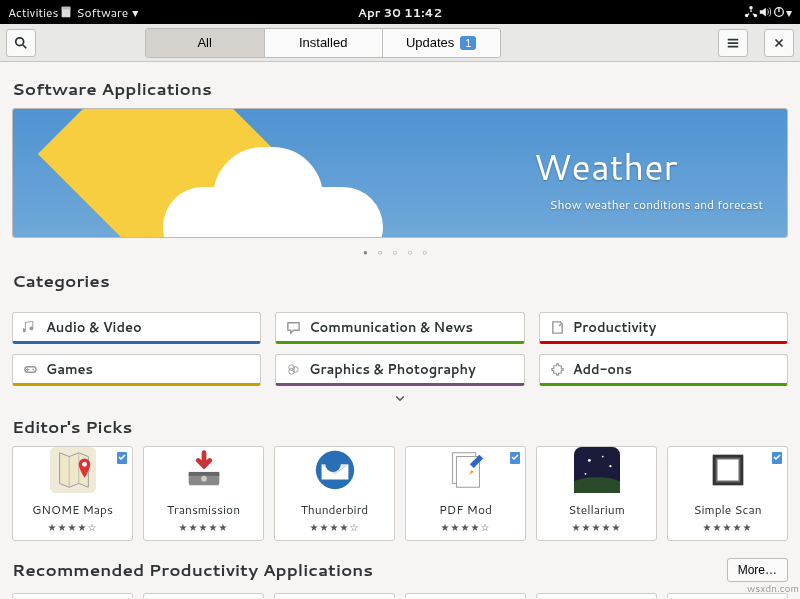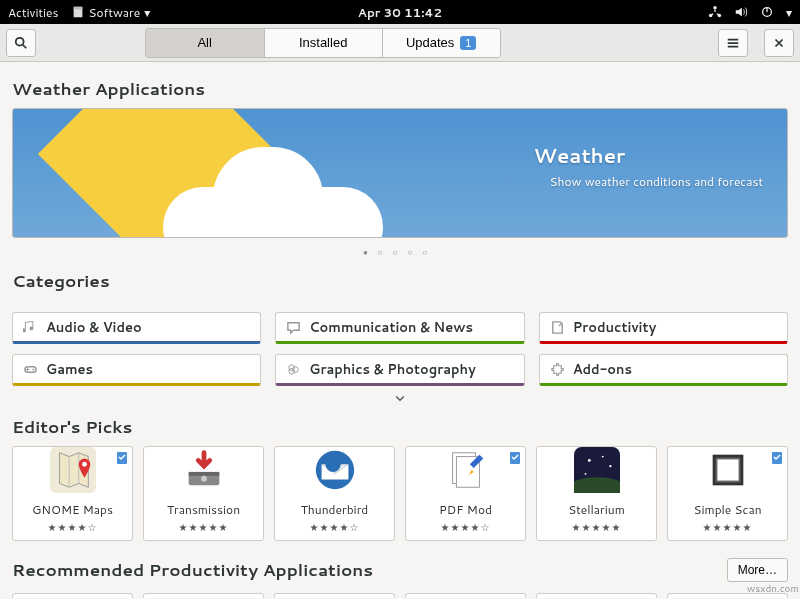--- a/index.html
+++ b/index.html
@@ -1,20 +1,20 @@
 <!DOCTYPE html>
 <html><head>
 <meta charset="utf-8">
 <style>
 * { box-sizing: border-box; margin: 0; padding: 0; }
 body { font-family: Cantarell, "Segoe UI", sans-serif; font-size: 13px; background: #f6f5f4; width: 800px; height: 599px; overflow: hidden; color: #2e3436; }
 
 
 .topbar { background: #000; color: #eee; height: 24px; display: flex; align-items: center; padding: 0 8px; font-size: 12px; justify-content: space-between; }
-.topbar .left, .topbar .center, .topbar .right { display: flex; align-items: center; gap: 12px; }
+.topbar .left, .topbar .center, .topbar .right { display: flex; align-items: center; gap: 0; }
 .topbar .app { display: inline-flex; align-items: center; gap: 4px; }
 .topbar .right span { display: inline-flex; }
 .topbar .center { position:absolute; left:50%; transform:translateX(-50%); font-weight:bold; }
 
 
 .headerbar { background: #e8e8e7; height: 38px; border-bottom: 1px solid #c9c6c2; display: flex; align-items: center; padding: 0 6px; position:relative; }
 .iconbtn { width: 30px; height: 28px; background:#fafafa; border:1px solid #bfbdb9; border-radius:3px; display:inline-flex; align-items:center; justify-content:center; cursor:pointer; }
 .iconbtn svg { width:14px; height:14px; fill:#2e3436; }
 .viewswitch { margin:2px auto; display:flex; border:1px solid #bfbdb9; border-radius:3px; overflow:hidden; }
 .viewswitch button { height:28px; min-width:118px; border:none; background:#fafafa; font-size:13px; border-left:1px solid #bfbdb9; display:inline-flex; align-items:center; justify-content:center; gap:6px; cursor:pointer; }
@@ -27,21 +27,21 @@
 .content { padding: 8px 12px; height: 536px; overflow:hidden; }
 h2.section { font-size:17px; font-weight:bold; margin:6px 0 8px; }
 
 .banner { height:130px; background:linear-gradient(#4f93d2,#6fa8d8); border:1px solid #bdbab6; border-radius:3px; position:relative; overflow:hidden; }
 .banner .sun { position:absolute; width:170px; height:170px; background:#f7ce3f; top:-40px; left:60px; transform:rotate(45deg); }
 .banner .sun::after { content:""; position:absolute; inset:20px; background:#f7ce3f; }
 .banner .cloud { position:absolute; background:#fff; border-radius:50px; }
 .banner .c1 { width:220px; height:80px; bottom:-30px; left:150px; }
 .banner .c2 { width:110px; height:110px; bottom:-20px; left:200px; }
 .banner .text { position:absolute; right:24px; top:32px; text-align:left; color:#fff; }
-.banner .text h1 { font-size:20px; font-weight:bold; text-shadow:0 1px 2px rgba(0,0,0,.3); }
+.banner .text h1 { font-size:36px; font-weight:normal; text-shadow:0 1px 2px rgba(0,0,0,.3); }
 .banner .text p { font-size:12px; margin-top:4px; text-shadow:0 1px 2px rgba(0,0,0,.3);margin-left:16px; }
 
 .dots { text-align:center; padding:8px 0 4px; color:#888; letter-spacing:10px; font-size:8px; }
 
 .catgrid { display:grid; grid-template-columns:repeat(3,1fr); gap:10px 14px; margin-top:20px; }
 .catbtn { height:32px; background:#fff; border:1px solid #cfcbc6; border-radius:3px; display:flex; align-items:center; padding:0 10px; font-size:13px; font-weight:bold; border-bottom-width:3px; cursor:pointer; gap:8px; }
 .catbtn svg { width:15px; height:15px; opacity:.6; flex:none; }
 .c-blue{border-bottom-color:#3465a4}.c-green{border-bottom-color:#4e9a06}.c-red{border-bottom-color:#cc0000}.c-yellow{border-bottom-color:#c4a000}.c-purple{border-bottom-color:#75507b}.c-dgreen{border-bottom-color:#4e9a06}
 
 .expand { text-align:center; margin:4px 0; }
@@ -126,21 +126,21 @@
     <div class="iconbtn" style="margin-left:10px">
       <svg viewBox="0 0 16 16">
           <path d="M4 4l8 8M12 4l-8 8" stroke="#2e3436" stroke-width="2"></path>
         </svg>
     </div>
   </div>
 </div>
 
 <div class="content">
 
-  <h2 class="section">Weather Applications</h2>
+  <h2 class="section">Software Applications</h2>
   <div class="banner">
     <div class="sun"></div>
     <div class="cloud c1"></div>
     <div class="cloud c2"></div>
     <div class="text">
       <h1>Weather</h1>
       <p>Show weather conditions and forecast</p>
     </div>
   </div>
   <div class="dots">●○○○○</div>

